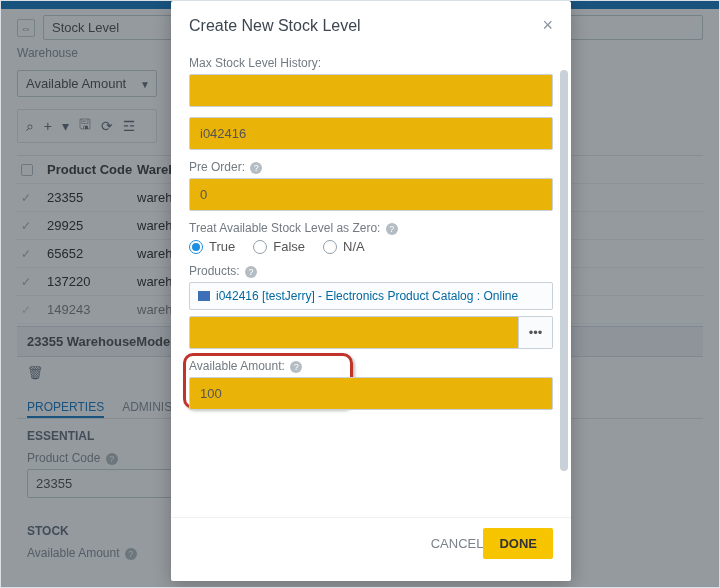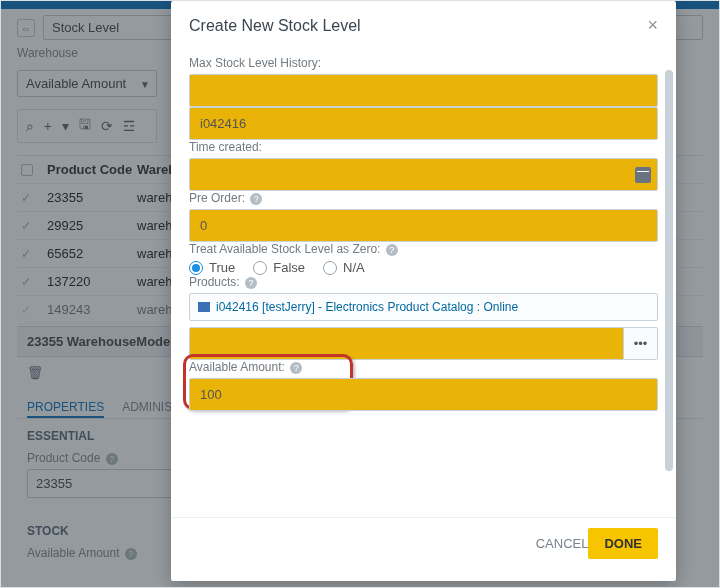--- a/index.html
+++ b/index.html
@@ -30,30 +30,30 @@
   .tab { padding:8px 0 2px 0; color:#8a939c; font-size:12px; cursor:pointer; }
   .tab.active { color:#1c7cc4; border-bottom:2px solid #1c7cc4; }
   .section-head { padding:10px 10px 4px 10px; color:#6a7480; font-size:12px; font-weight:600; }
   .field-row { padding:4px 10px 2px 10px; }
   .field-lbl { color:#8a939c; font-size:12px; margin-bottom:4px; }
   .field-input { border:1px solid #c9d1d8; padding:6px 8px; border-radius:2px; width:200px; color:#555; background:#fff; }
   .help-icon { display:inline-block; width:12px; height:12px; border-radius:50%; background:#b4bdc4; color:#fff; font-size:9px; text-align:center; line-height:12px; margin-left:2px; }
 
   
   .overlay { position:absolute; inset:0; background:rgba(20,30,40,0.45); }
-  .modal { position:absolute; left:170px; top:0; width:505px; height:580px; background:#fff; box-shadow:0 4px 18px rgba(0,0,0,0.25); border-radius:2px; display:flex; flex-direction:column; }
+  .modal { position:absolute; left:170px; top:0; width:400px; height:580px; background:#fff; box-shadow:0 4px 18px rgba(0,0,0,0.25); border-radius:2px; display:flex; flex-direction:column; }
   .modal-head { display:flex; align-items:center; justify-content:space-between; padding:14px 18px 10px 18px; }
   .modal-title { font-size:16px; color:#3b4650; }
   .modal-close { color:#8a939c; font-size:18px; cursor:pointer; }
   .modal-tabs { padding:0 18px; border-bottom:1px solid #e3e8ec; }
   .modal-tab { display:inline-block; padding:6px 0 8px 0; color:#1c7cc4; font-size:12px; font-weight:600; border-bottom:2px solid #1c7cc4; }
   .modal-body { position:relative; flex:1; overflow:hidden; padding:10px 18px 0 18px; }
   .modal-scroll { position:absolute; right:3px; top:6px; bottom:6px; width:8px; }
   .modal-scroll .thumb { position:absolute; top:18px; bottom:40px; right:0; width:8px; background:#c9d1d8; border-radius:4px; }
-  .m-field { }
+  .m-field { margin-bottom:10px; }
   .m-label { color:#727b82; font-size:12px; margin-bottom:4px; }
   .m-input { border:1px solid #c9d1d8; border-radius:2px; padding:7px 8px; width:100%; background:#eab308; color:#555; position:relative; }
   .m-input input[type=text] { border:none; outline:none; width:100%; font-size:13px; color:#555; background:transparent; }
   .calendar-icon { position:absolute; right:6px; top:50%; transform:translateY(-50%); width:16px; height:16px; background:#6a7480; border-radius:2px; }
   .calendar-icon:before { content:''; position:absolute; left:2px; right:2px; top:4px; height:1px; background:#fff; }
   .radio-row { display:flex; gap:18px; margin-top:4px; align-items:center; }
   .radio { display:flex; align-items:center; gap:6px; color:#555; font-size:13px; }
   .radio-dot { width:14px; height:14px; border:1px solid #8fa0ad; border-radius:50%; position:relative; }
   .radio.selected .radio-dot { border-color:#1c8fe0; }
   .radio.selected .radio-dot:after { content:''; position:absolute; inset:2px; border-radius:50%; background:#1c8fe0; }
@@ -172,27 +172,20 @@
 
       <div class="m-field">
         <div class="m-label">Max Stock Level History:</div>
         <div class="m-input"><input type="text" value="" style=""></div>
       </div>
 
       <div class="m-field">
         <div class="m-input"><input type="text" value="i042416" style=""></div>
       </div>
 
-      <div class="m-field">
-        <div class="m-label">Time created:</div>
-        <div class="m-input" style="position:relative">
-          <input type="text" value="" style="">
-          <div class="calendar-icon"></div>
-        </div>
-      </div>
 
       <div class="m-field">
         <div class="m-label">
           <span>Pre Order:</span>
           <span class="help-icon">?</span>
         </div>
         <div class="m-input"><input type="text" value="0" style=""></div>
       </div>
 
       <div class="m-field">

